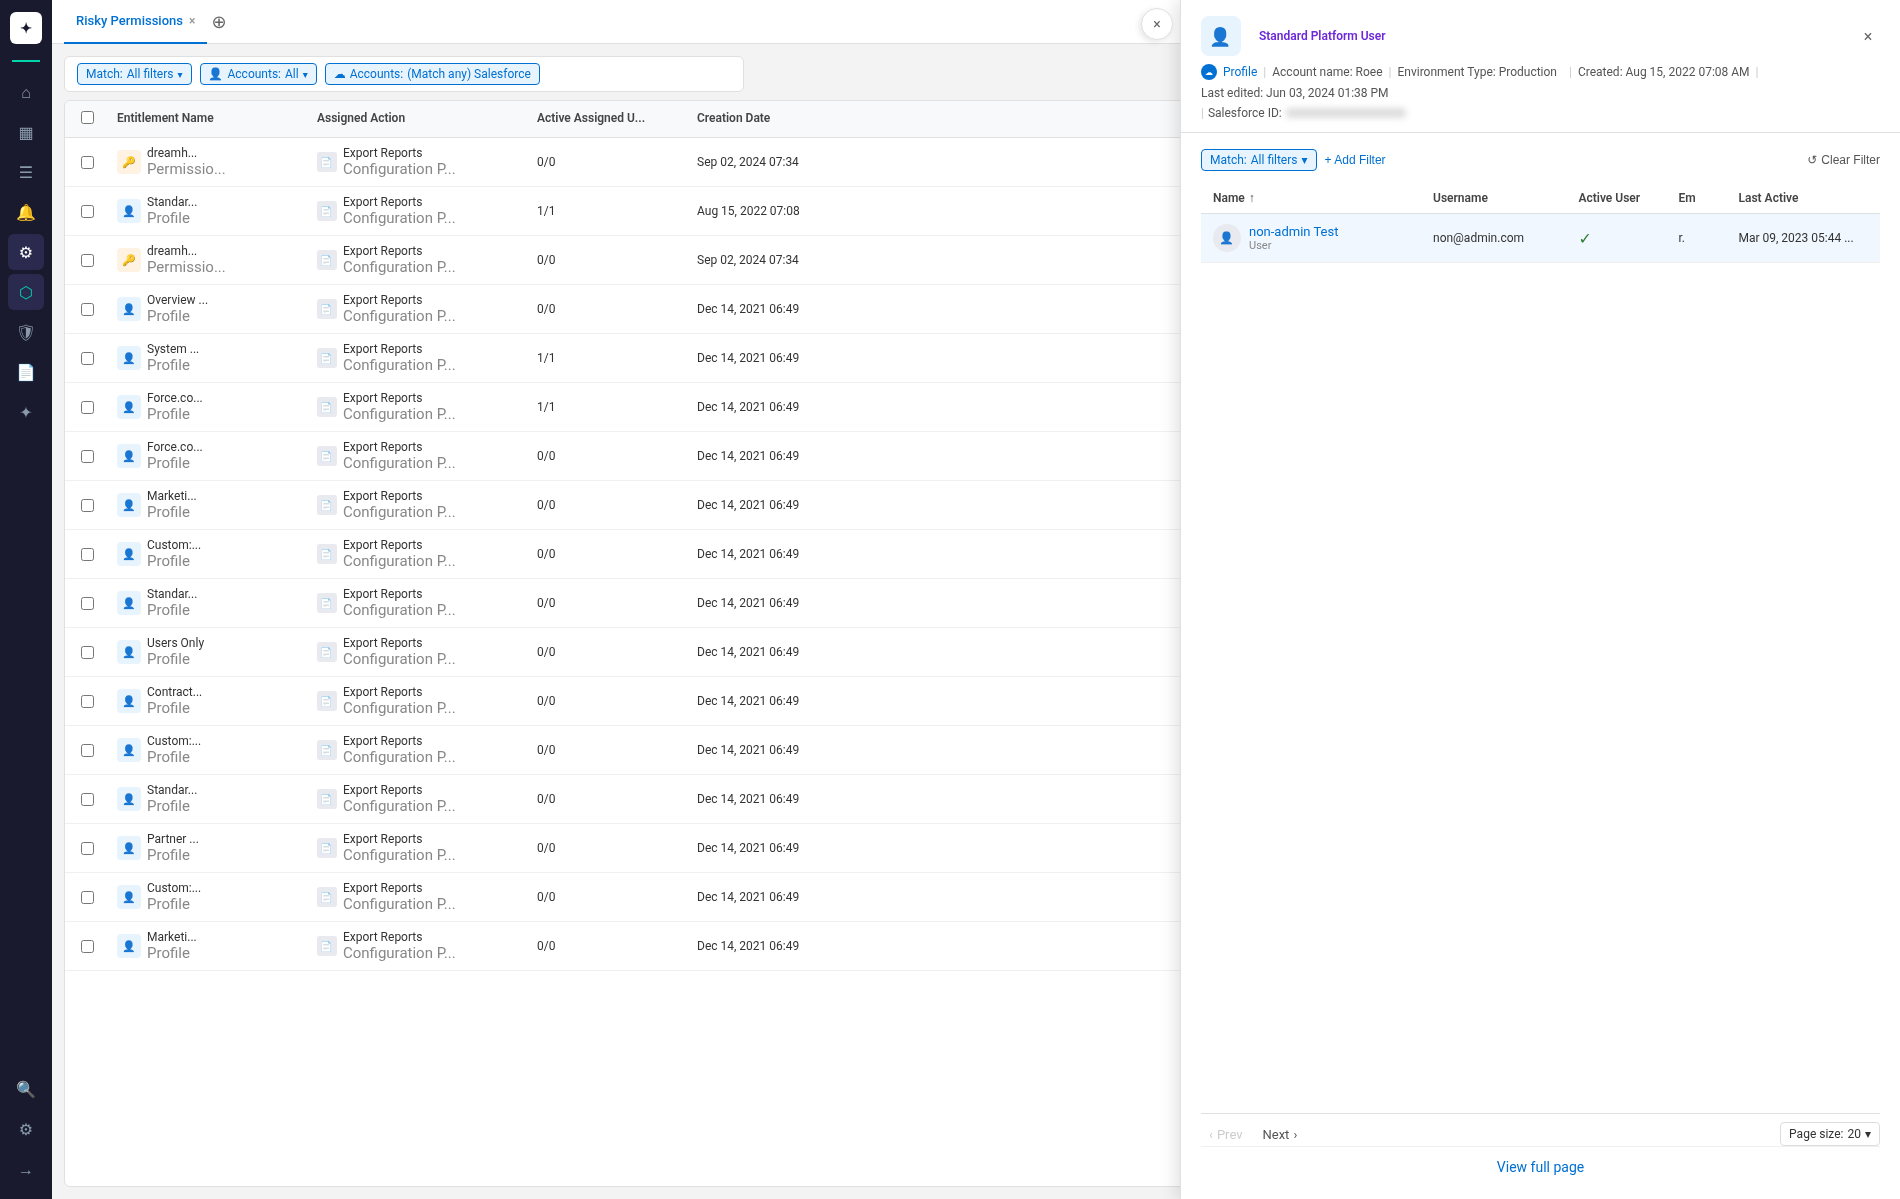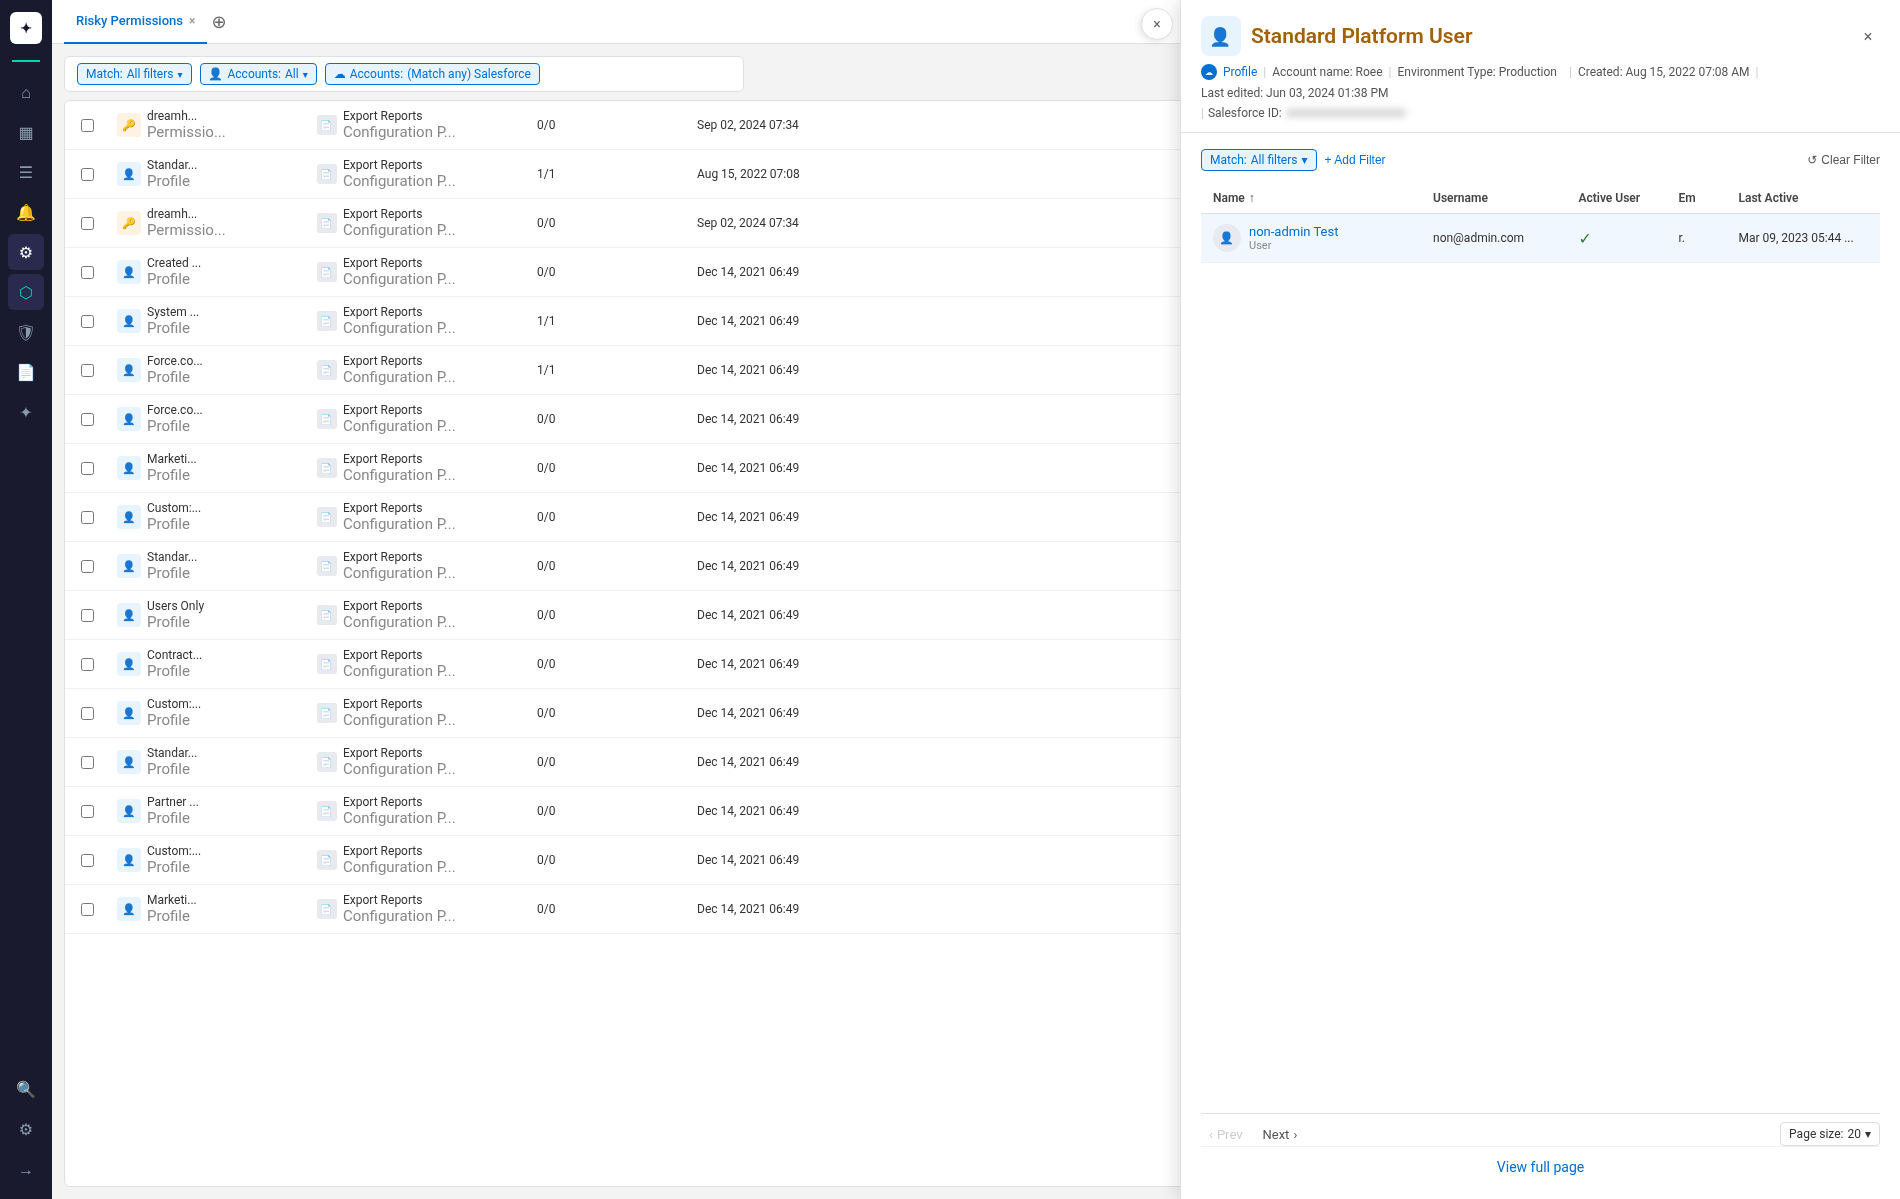--- a/index.html
+++ b/index.html
@@ -176,21 +176,21 @@
     
     .panel-header {
       padding: 16px 20px 12px;
       border-bottom: 1px solid #e0e0e0;
     }
     .panel-title-row {
       display: flex; align-items: center; justify-content: space-between;
       margin-bottom: 8px;
     }
     .panel-title {
-      font-size: 21px; font-weight: 600; color: #a16207;
+      font-size: 12px; font-weight: 600; color: #6d28d9; margin-left: 8px;
     }
     .panel-close {
       width: 24px; height: 24px;
       display: flex; align-items: center; justify-content: center;
       color: #666; cursor: pointer; font-size: 16px;
       border-radius: 50%;
     }
     .panel-meta {
       display: flex; align-items: center; flex-wrap: wrap;
       gap: 6px; font-size: 12px; color: #555;
@@ -409,20 +409,29 @@
         <span class="arrow">▾</span>
       </div>
       <div class="filter-chip">
         <span>☁</span>
         <span>Accounts:</span>
         <span>(Match any) Salesforce</span>
       </div>
     </div>
 
     <div class="table-container">
+      <div class="table-header">
+        <div class="th">
+          <input type="checkbox" style="">
+        </div>
+        <div class="th">Entitlement Name</div>
+        <div class="th">Assigned Action</div>
+        <div class="th">Active Assigned U...</div>
+        <div class="th">Creation Date</div>
+      </div>
       <div id="table-body">
           <div class="table-row">
       <div class="td" style="display:flex;align-items:center;">
         <input type="checkbox" style="">
       </div>
       <div class="td">
         <div style="display:flex;align-items:center;gap:6px;">
           <div class="row-icon perm">🔑</div>
           <div class="cell-stack">
             <span class="cell-main">dreamh...</span>
@@ -493,21 +502,21 @@
       <div class="td">Sep 02, 2024 07:34</div>
     </div>
           <div class="table-row">
       <div class="td" style="display:flex;align-items:center;">
         <input type="checkbox" style="">
       </div>
       <div class="td">
         <div style="display:flex;align-items:center;gap:6px;">
           <div class="row-icon ">👤</div>
           <div class="cell-stack">
-            <span class="cell-main">Created ...</span>
+            <span class="cell-main">Overview ...</span>
             <span class="cell-sub">Profile</span>
           </div>
         </div>
       </div>
       <div class="td">
         <div style="display:flex;align-items:center;gap:6px;">
           <div class="action-icon">📄</div>
           <div class="cell-stack">
             <span class="cell-main">Export Reports</span>
             <span class="cell-sub">Configuration P...</span>

